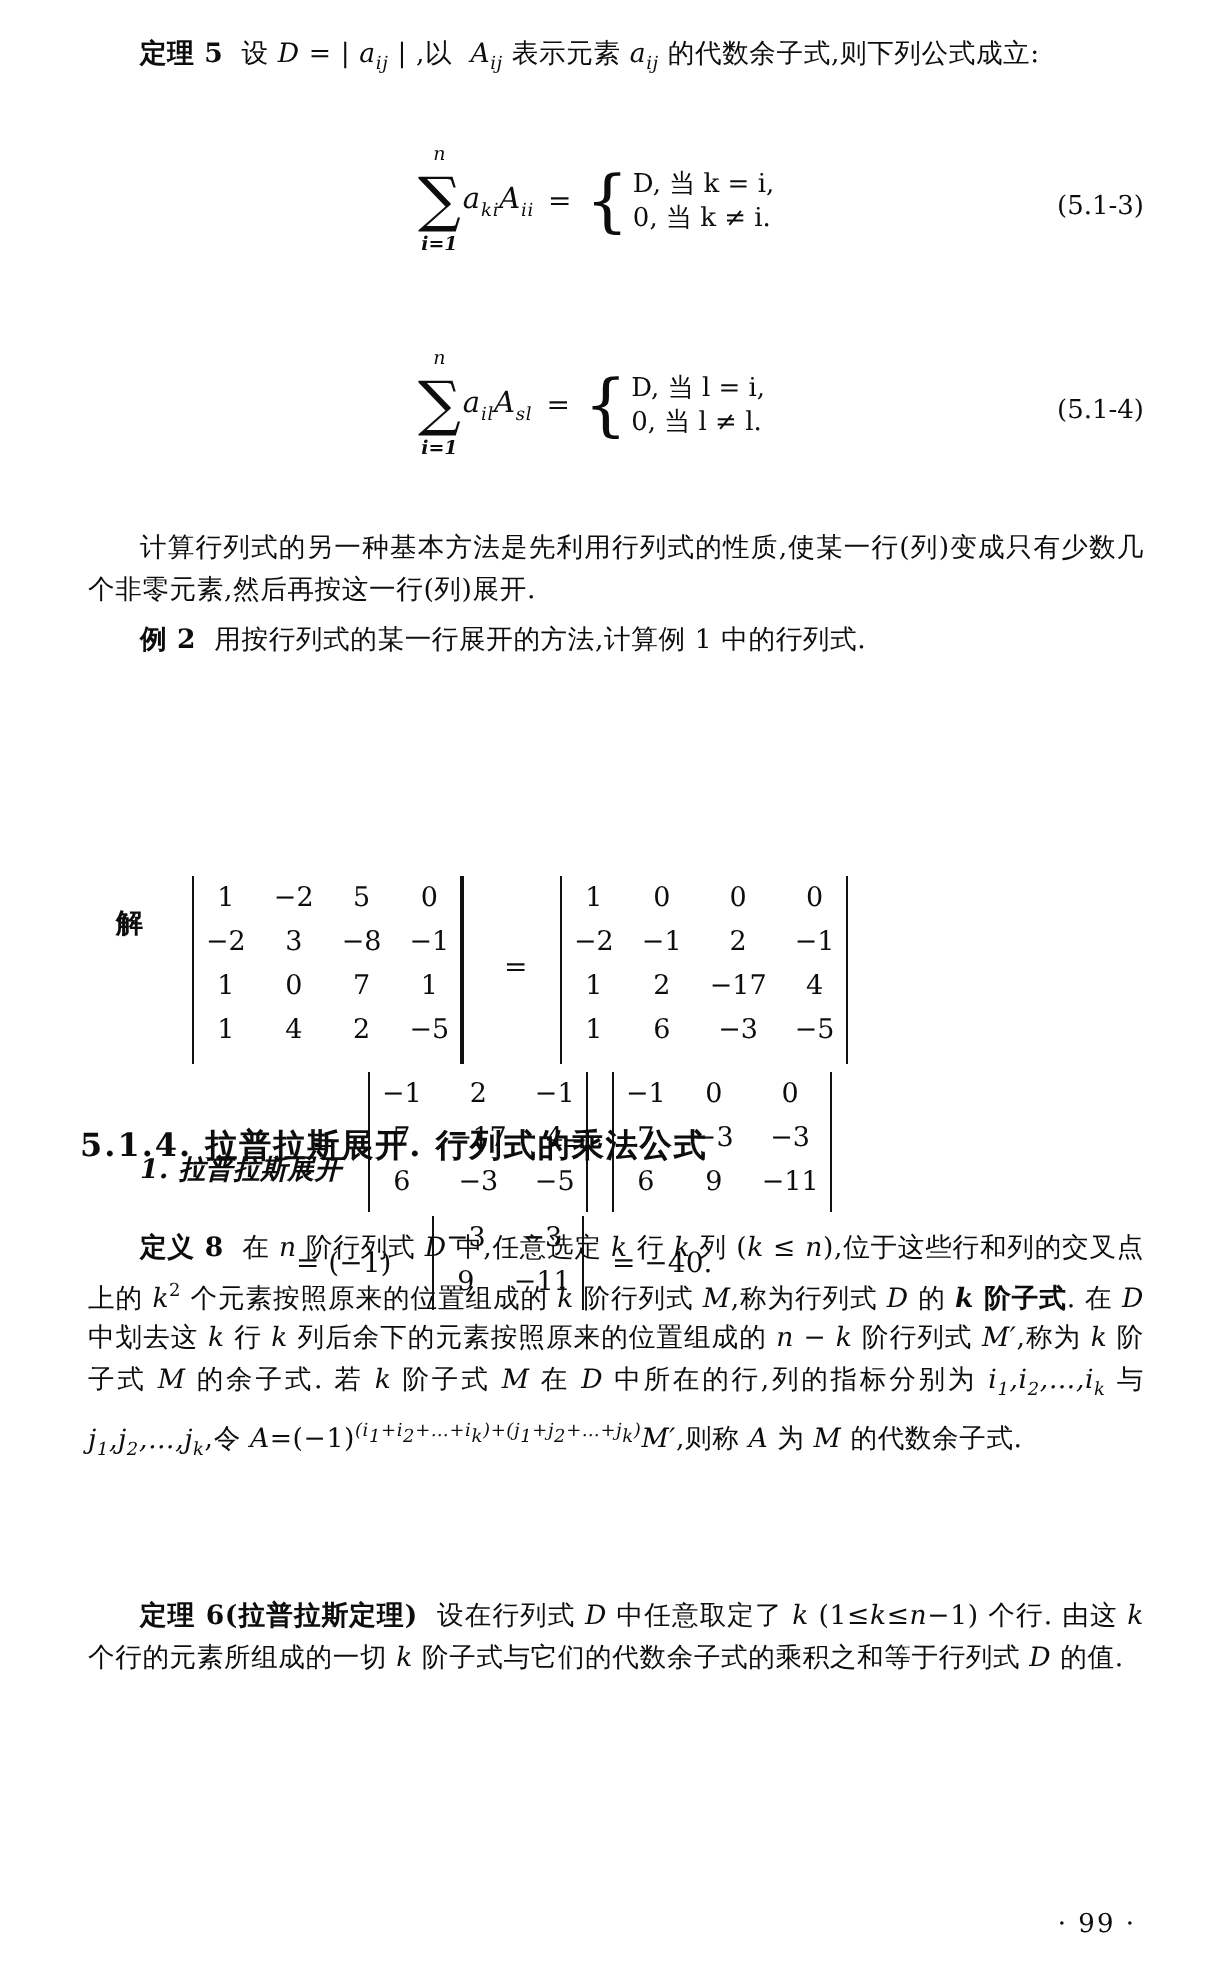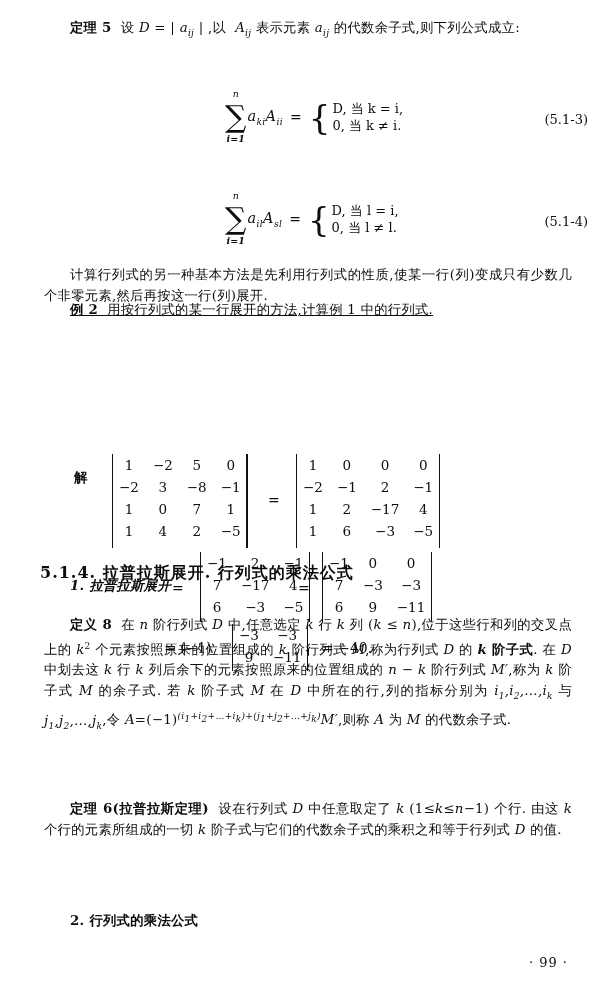--- a/index.html
+++ b/index.html
@@ -13,21 +13,21 @@
     position: relative;
     font-family: "DejaVu Serif", "Liberation Serif", serif;
     color: #0d0d0d;
     overflow: hidden;
   }
   .page {
     position: absolute;
     left: 0; top: 0;
     width: 608px;
     height: 992px;
-    padding: 16px;
+    padding: 0;
     box-sizing: border-box;
   }
   .body-text {
     position: absolute;
     left: 44px;
     width: 528px;
   }
   p {
     margin: 0 0 3px 0;
     font-size: 13.3px;
@@ -223,21 +223,21 @@
       </span>
     </div>
     <span class="tag">(5.1-4)</span>
   </div>
 
 
   <div class="body-text" style="top:265px;">
     <p class="indent">计算行列式的另一种基本方法是先利用行列式的性质,使某一行(列)变成只有少数几个非零元素,然后再按这一行(列)展开.</p>
   </div>
 
-  <div class="body-text" style="top:300px;text-decoration:underline;">
+  <div class="body-text" style="top:311px;">
     <p class="indent">
       <b>例 2</b>&nbsp;&nbsp;<span>用按行列式的某一行展开的方法,计算例 1 中的行列式.</span>
     </p>
   </div>
 
   <div class="body-text det-area" style="top:330px;">
 
     <span class="det-label" style="left:14px; top:17px;">解</span>
 
     <div class="matrix" style="left:52px; top:2px;">
@@ -394,19 +394,16 @@
     </p>
   </div>
 
   <div class="body-text" style="top:799px;">
     <p class="indent">
       <b>定理 6(拉普拉斯定理)</b>&nbsp;&nbsp;设在行列式 <span class="it">D</span> 中任意取定了 <span class="it">k</span> (1≤<span class="it">k</span>≤<span class="it">n</span>−1) 个行. 由这 <span class="it">k</span> 个行的元素所组成的一切 <span class="it">k</span> 阶子式与它们的代数余子式的乘积之和等于行列式 <span class="it">D</span> 的值.
     </p>
   </div>
 
 
-  <div class="body-text" style="top:911px;">
-    <p class="indent subhead">2. 行列式的乘法公式</p>
-  </div>
 
   <div class="footer">· 99 ·</div>
 
 </div>
 
 </body></html>

